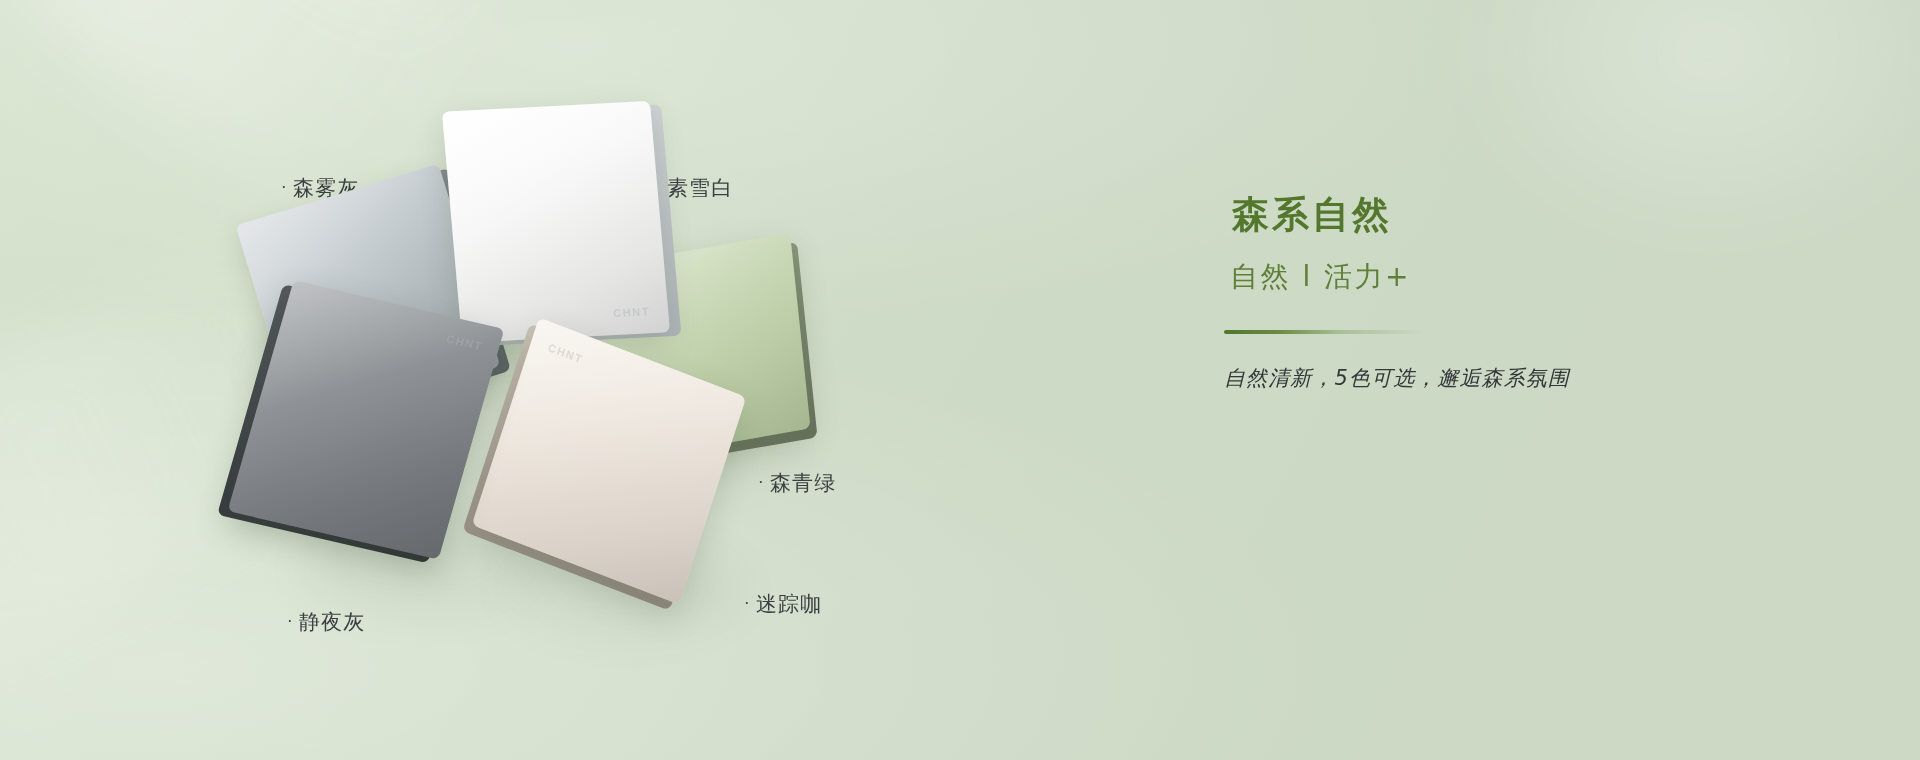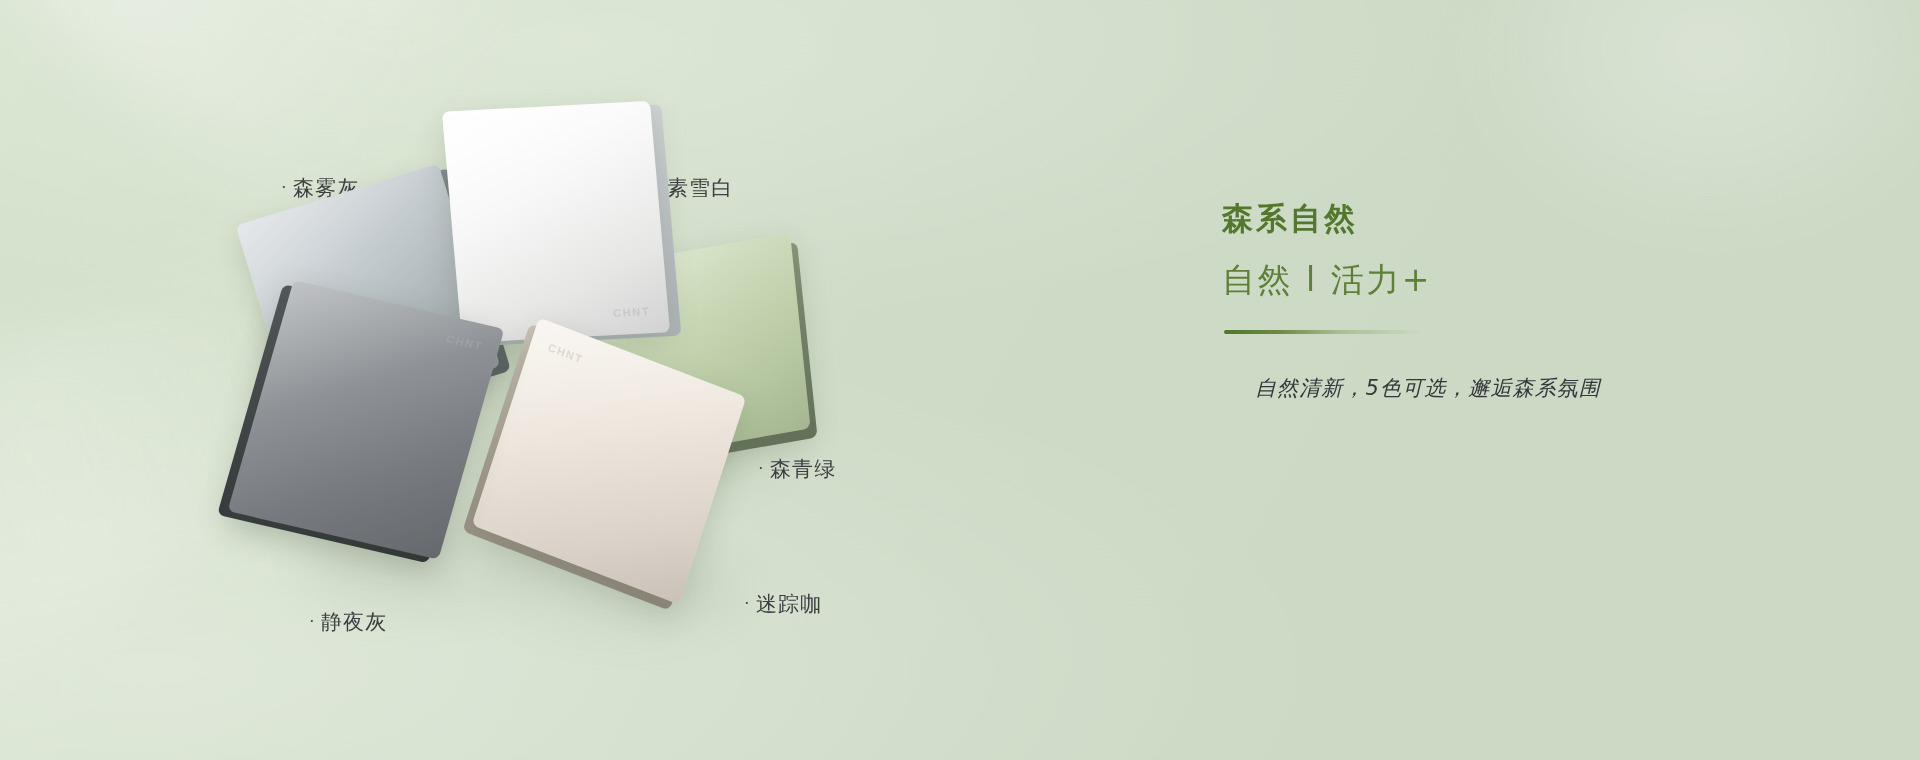--- a/index.html
+++ b/index.html
@@ -80,43 +80,42 @@
     color:#3b3f42;
     letter-spacing:1.2px;
     white-space:nowrap;
     font-family:Liberation Serif, serif;
   }
   .clabel .dot { margin-right:5px; font-size:17px; vertical-align:2px; }
 
   
   #copy { position:absolute; left:1222px; top:0; width:640px; height:760px; }
   .title {
-    position:absolute; left:0; top:190px;
-    font-size:31px; font-weight:bold; color:#53772c;
+    position:absolute; left:10px; top:190px;
+    font-size:37px; font-weight:bold; color:#53772c;
     letter-spacing:3px;
     font-family:"DejaVu Sans","Liberation Sans",sans-serif;
-    margin-top:8px;
   }
   .subtitle {
-    position:absolute; left:0; top:258px;
-    font-size:33px; color:#5e7f37; letter-spacing:2.5px;
+    position:absolute; left:8px; top:258px;
+    font-size:28px; color:#5e7f37; letter-spacing:2.5px;
     font-family:"DejaVu Sans","Liberation Sans",sans-serif;
   }
   .divider {
     position:absolute; left:2px; top:330px; width:200px; height:4px;
     background:linear-gradient(90deg,#51762a 0%, #6c8a44 28%, #a9c096 58%, rgba(206,219,198,0) 100%);
     border-radius:2px;
   }
   .body-line {
     position:absolute; left:2px;
     font-size:21px; color:#33373a; letter-spacing:1.1px;
     font-style:italic;
     font-family:"DejaVu Sans","Liberation Sans",sans-serif;
   }
-  .body-line.l1 { top:374px;margin-left:31px; }
+  .body-line.l1 { top:364px; }
   .body-line.l2 { top:417px; }
 </style>
 </head>
 <body>
 
 <div id="stage">
 
   <div class="streak s1"></div>
   <div class="streak s2"></div>
   <div class="streak s3"></div>
@@ -177,24 +176,24 @@
 
   </div>
 
   <div>
     <div class="clabel" style="left:281px; top:174px;">
       <span class="dot">·</span><span>森雾灰</span>
     </div>
     <div class="clabel" style="left:655px; top:174px;">
       <span class="dot">·</span><span>素雪白</span>
     </div>
-    <div class="clabel" style="left:758px; top:455px;">
+    <div class="clabel" style="left:758px; top:469px;">
       <span class="dot">·</span><span>森青绿</span>
     </div>
-    <div class="clabel" style="left:309px; top:608px;">
+    <div class="clabel" style="left:287px; top:608px;">
       <span class="dot">·</span><span>静夜灰</span>
     </div>
     <div class="clabel" style="left:744px; top:590px;">
       <span class="dot">·</span><span>迷踪咖</span>
     </div>
   </div>
 
   <div id="copy">
     <div class="title">森系自然</div>
     <div class="subtitle">自然 l 活力+</div>

